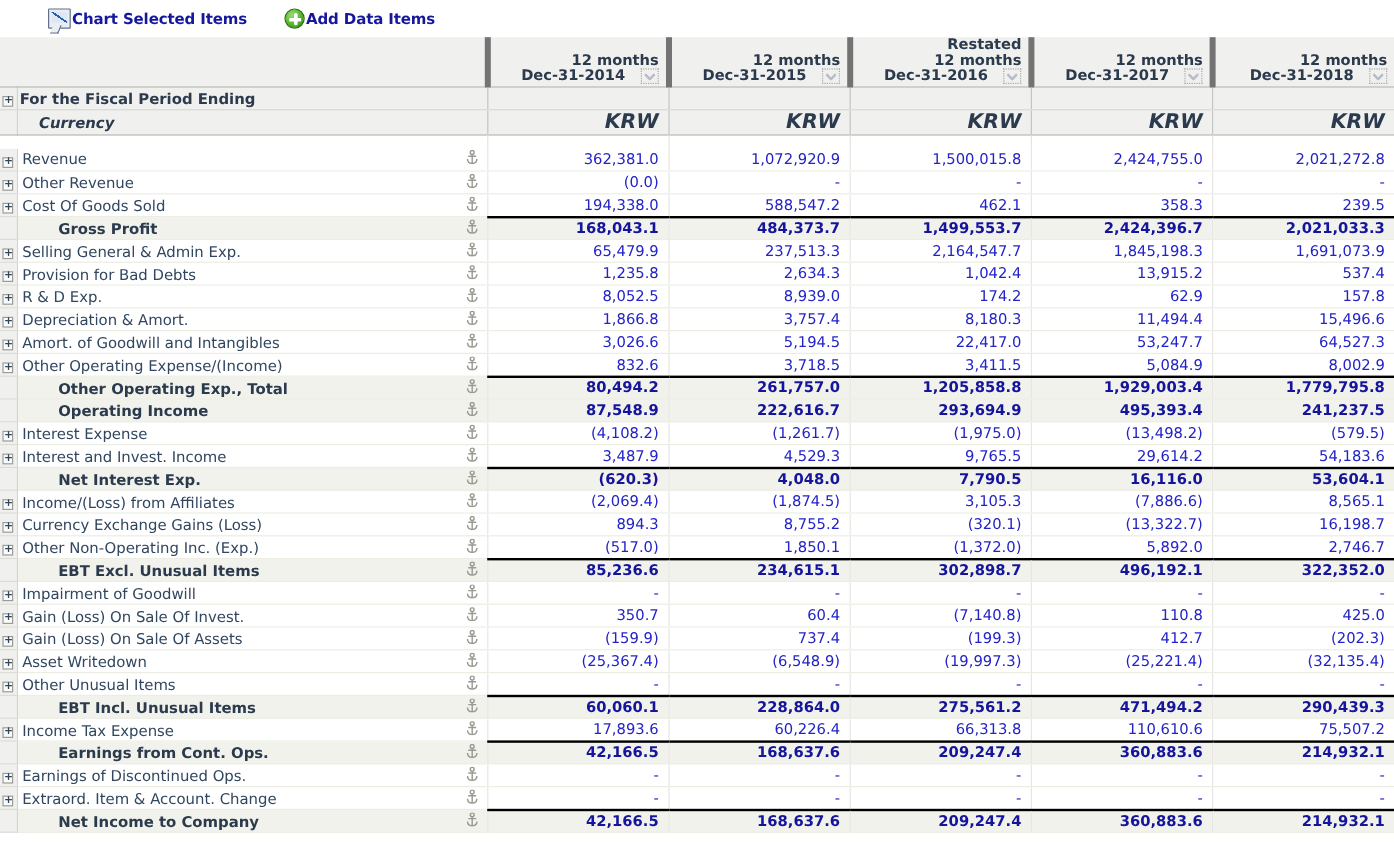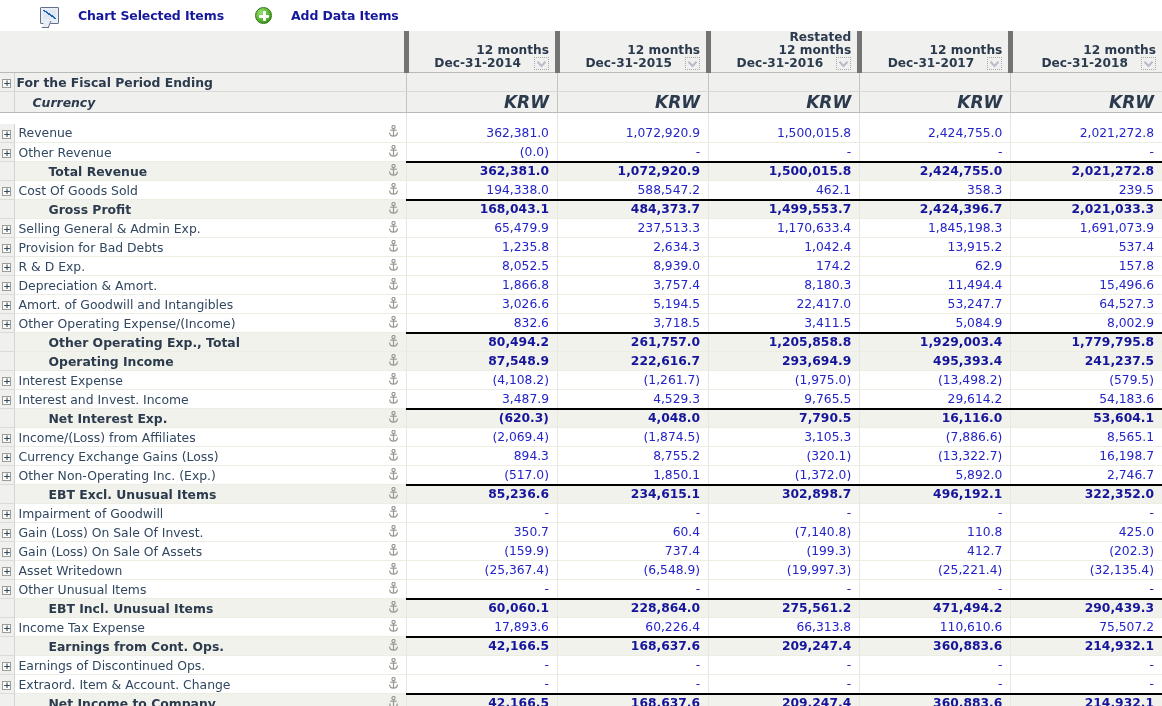--- a/index.html
+++ b/index.html
@@ -15,21 +15,21 @@
   
   .toolbar {
     height: 31px;
     display: flex;
     align-items: center;
     padding-left: 18px;
     gap: 9px;
     background: #ffffff;
     border-bottom: 1px solid #ffffff;
   }
-  .tb-item { display: flex; align-items: center; gap: 19px; cursor: pointer; padding-left: 22px; }
+  .tb-item { display: flex; align-items: center; gap: 1px; cursor: pointer; padding-left: 22px; }
   .tb-label {
     color: #16189c;
     font-size: 12.5px;
     font-weight: bold;
     letter-spacing: -0.1px;
   }
   .chart-icon {
     width: 19px; height: 17px; position: relative;
     background: #e9eef5;
     border: 1px solid #63708a;
@@ -334,35 +334,20 @@
               <line x1="5.5" y1="3.6" x2="5.5" y2="11" stroke="#9a9a93" stroke-width="1.2"></line>
               <line x1="2.2" y1="5.2" x2="8.8" y2="5.2" stroke="#9a9a93" stroke-width="1.2"></line>
               <path d="M1.6 7.6 Q1.6 11.2 5.5 11.2 Q9.4 11.2 9.4 7.6" fill="none" stroke="#9a9a93" stroke-width="1.2"></path>
             </svg></td>
           <td class="val">(0.0)</td>
           <td class="val">-</td>
           <td class="val">-</td>
           <td class="val">-</td>
           <td class="val">-</td>
         </tr>
-        <tr class="data tint">
-          <td class="exp"></td>
-          <td class="label sub">Total Revenue</td>
-          <td class="anchor"><svg class="anchor-ico" viewBox="0 0 11 12">
-              <circle cx="5.5" cy="2" r="1.6" fill="none" stroke="#9a9a93" stroke-width="1.2"></circle>
-              <line x1="5.5" y1="3.6" x2="5.5" y2="11" stroke="#9a9a93" stroke-width="1.2"></line>
-              <line x1="2.2" y1="5.2" x2="8.8" y2="5.2" stroke="#9a9a93" stroke-width="1.2"></line>
-              <path d="M1.6 7.6 Q1.6 11.2 5.5 11.2 Q9.4 11.2 9.4 7.6" fill="none" stroke="#9a9a93" stroke-width="1.2"></path>
-            </svg></td>
-          <td class="val bold rule">362,381.0</td>
-          <td class="val bold rule">1,072,920.9</td>
-          <td class="val bold rule">1,500,015.8</td>
-          <td class="val bold rule">2,424,755.0</td>
-          <td class="val bold rule">2,021,272.8</td>
-        </tr>
         <tr class="data white sec">
           <td class="exp"><span class="expbox">+</span></td>
           <td class="label">Cost Of Goods Sold</td>
           <td class="anchor"><svg class="anchor-ico" viewBox="0 0 11 12">
               <circle cx="5.5" cy="2" r="1.6" fill="none" stroke="#9a9a93" stroke-width="1.2"></circle>
               <line x1="5.5" y1="3.6" x2="5.5" y2="11" stroke="#9a9a93" stroke-width="1.2"></line>
               <line x1="2.2" y1="5.2" x2="8.8" y2="5.2" stroke="#9a9a93" stroke-width="1.2"></line>
               <path d="M1.6 7.6 Q1.6 11.2 5.5 11.2 Q9.4 11.2 9.4 7.6" fill="none" stroke="#9a9a93" stroke-width="1.2"></path>
             </svg></td>
           <td class="val">194,338.0</td>
@@ -390,21 +375,21 @@
           <td class="exp"><span class="expbox">+</span></td>
           <td class="label">Selling General &amp; Admin Exp.</td>
           <td class="anchor"><svg class="anchor-ico" viewBox="0 0 11 12">
               <circle cx="5.5" cy="2" r="1.6" fill="none" stroke="#9a9a93" stroke-width="1.2"></circle>
               <line x1="5.5" y1="3.6" x2="5.5" y2="11" stroke="#9a9a93" stroke-width="1.2"></line>
               <line x1="2.2" y1="5.2" x2="8.8" y2="5.2" stroke="#9a9a93" stroke-width="1.2"></line>
               <path d="M1.6 7.6 Q1.6 11.2 5.5 11.2 Q9.4 11.2 9.4 7.6" fill="none" stroke="#9a9a93" stroke-width="1.2"></path>
             </svg></td>
           <td class="val">65,479.9</td>
           <td class="val">237,513.3</td>
-          <td class="val">1,170,633.4</td>
+          <td class="val">2,164,547.7</td>
           <td class="val">1,845,198.3</td>
           <td class="val">1,691,073.9</td>
         </tr>
         <tr class="data white">
           <td class="exp"><span class="expbox">+</span></td>
           <td class="label">Provision for Bad Debts</td>
           <td class="anchor"><svg class="anchor-ico" viewBox="0 0 11 12">
               <circle cx="5.5" cy="2" r="1.6" fill="none" stroke="#9a9a93" stroke-width="1.2"></circle>
               <line x1="5.5" y1="3.6" x2="5.5" y2="11" stroke="#9a9a93" stroke-width="1.2"></line>
               <line x1="2.2" y1="5.2" x2="8.8" y2="5.2" stroke="#9a9a93" stroke-width="1.2"></line>

